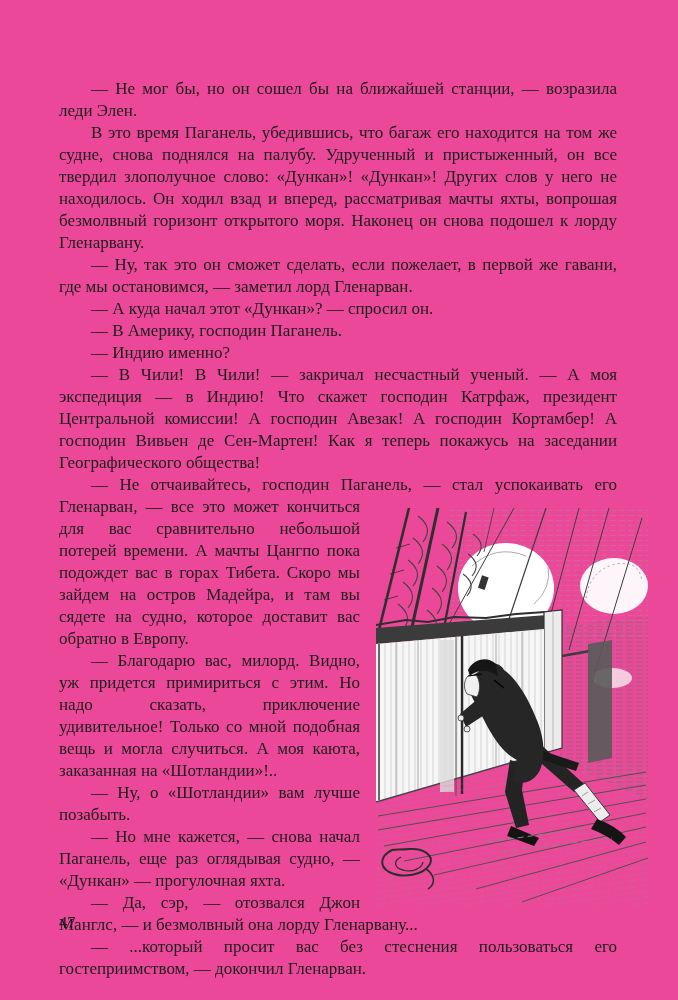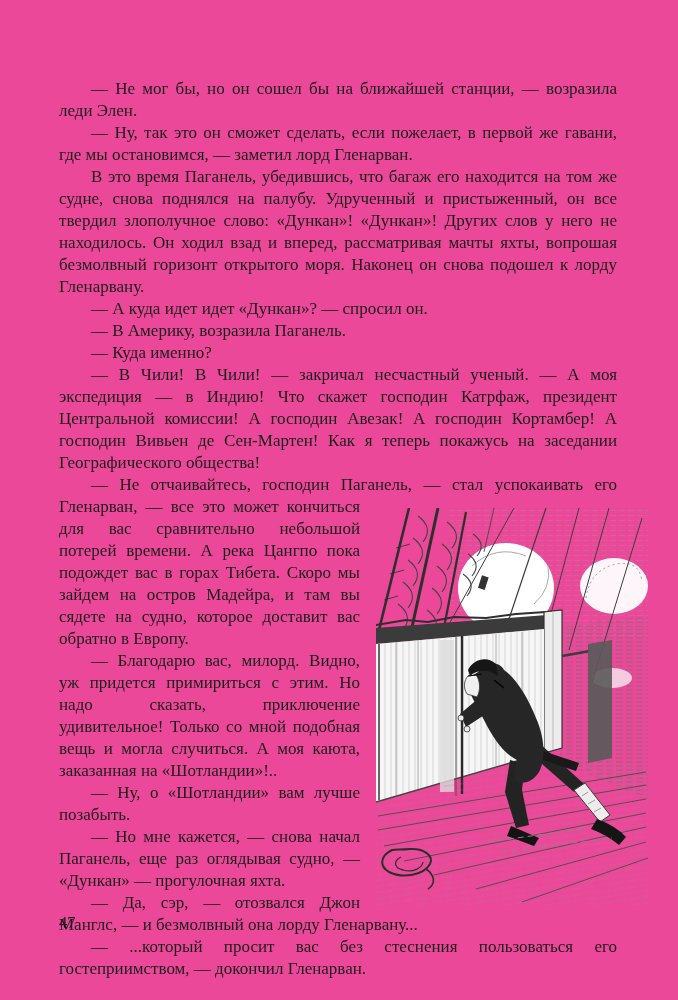--- a/index.html
+++ b/index.html
@@ -154,27 +154,27 @@
 
         <g stroke="#2e2e2e" fill="none">
           <path d="M16,342 C4,348 3,358 13,364 C27,371 48,367 54,356 C58,348 48,340 34,341 C24,342 19,341 16,342 Z" stroke-width="2"></path>
           <path d="M25,349 C17,353 18,360 27,362 C37,365 46,360 47,354" stroke-width="1.3"></path>
           <path d="M50,361 C59,367 60,376 52,381" stroke-width="1.6"></path>
         </g>
       </svg>
     </div>
 
     <p>— Не мог бы, но он сошел бы на ближайшей станции, — возразила леди Элен.</p>
+    <p>В это время Паганель, убедившись, что багаж его находится на том же судне, снова поднялся на палубу. Удрученный и пристыженный, он все твердил злополучное слово: «Дункан»! «Дункан»! Других слов у него не находилось. Он ходил взад и вперед, рассматривая мачты яхты, вопрошая безмолвный горизонт открытого моря. Наконец он снова подошел к лорду Гленарвану.</p>
     <p>— Ну, так это он сможет сделать, если пожелает, в первой же гавани, где мы остановимся, — заметил лорд Гленарван.</p>
-    <p>В это время Паганель, убедившись, что багаж его находится на том же судне, снова поднялся на палубу. Удрученный и пристыженный, он все твердил злополучное слово: «Дункан»! «Дункан»! Других слов у него не находилось. Он ходил взад и вперед, рассматривая мачты яхты, вопрошая безмолвный горизонт открытого моря. Наконец он снова подошел к лорду Гленарвану.</p>
-    <p>— А куда идет идет «Дункан»? — спросил он.</p>
-    <p>— В Америку, возразила Паганель.</p>
-    <p>— Куда именно?</p>
+    <p>— А куда начал этот «Дункан»? — спросил он.</p>
+    <p>— В Америку, господин Паганель.</p>
+    <p>— Индию именно?</p>
     <p>— В Чили! В Чили! — закричал несчастный ученый. — А моя экспедиция — в Индию! Что скажет господин Катрфаж, президент Центральной комиссии! А господин Авезак! А господин Кортамбер! А господин Вивьен де Сен-Мартен! Как я теперь покажусь на заседании Географического общества!</p>
-    <p>— Не отчаивайтесь, господин Паганель, — стал успокаивать его Гленарван, — все это может кончиться для вас сравнительно небольшой потерей времени. А река Цангпо пока подождет вас в горах Тибета. Скоро мы зайдем на остров Мадейра, и там вы сядете на судно, которое доставит вас обратно в Европу.</p>
+    <p>— Не отчаивайтесь, господин Паганель, — стал успокаивать его Гленарван, — все это может кончиться для вас сравнительно небольшой потерей времени. А мачты Цангпо пока подождет вас в горах Тибета. Скоро мы зайдем на остров Мадейра, и там вы сядете на судно, которое доставит вас обратно в Европу.</p>
     <p>— Благодарю вас, милорд. Видно, уж придется примириться с этим. Но надо сказать, приключение удивительное! Только со мной подобная вещь и могла случиться. А моя каюта, заказанная на «Шотландии»!..</p>
     <p>— Ну, о «Шотландии» вам лучше позабыть.</p>
     <p>— Но мне кажется, — снова начал Паганель, еще раз оглядывая судно, — «Дункан» — прогулочная яхта.</p>
     <p>— Да, сэр, — отозвался Джон Манглс, — и безмолвный она лорду Гленарвану...</p>
     <p>— ...который просит вас без стеснения пользоваться его гостеприимством, — докончил Гленарван.</p>
   </div>
 
   <div class="page-number">47</div>
 </div>
 

